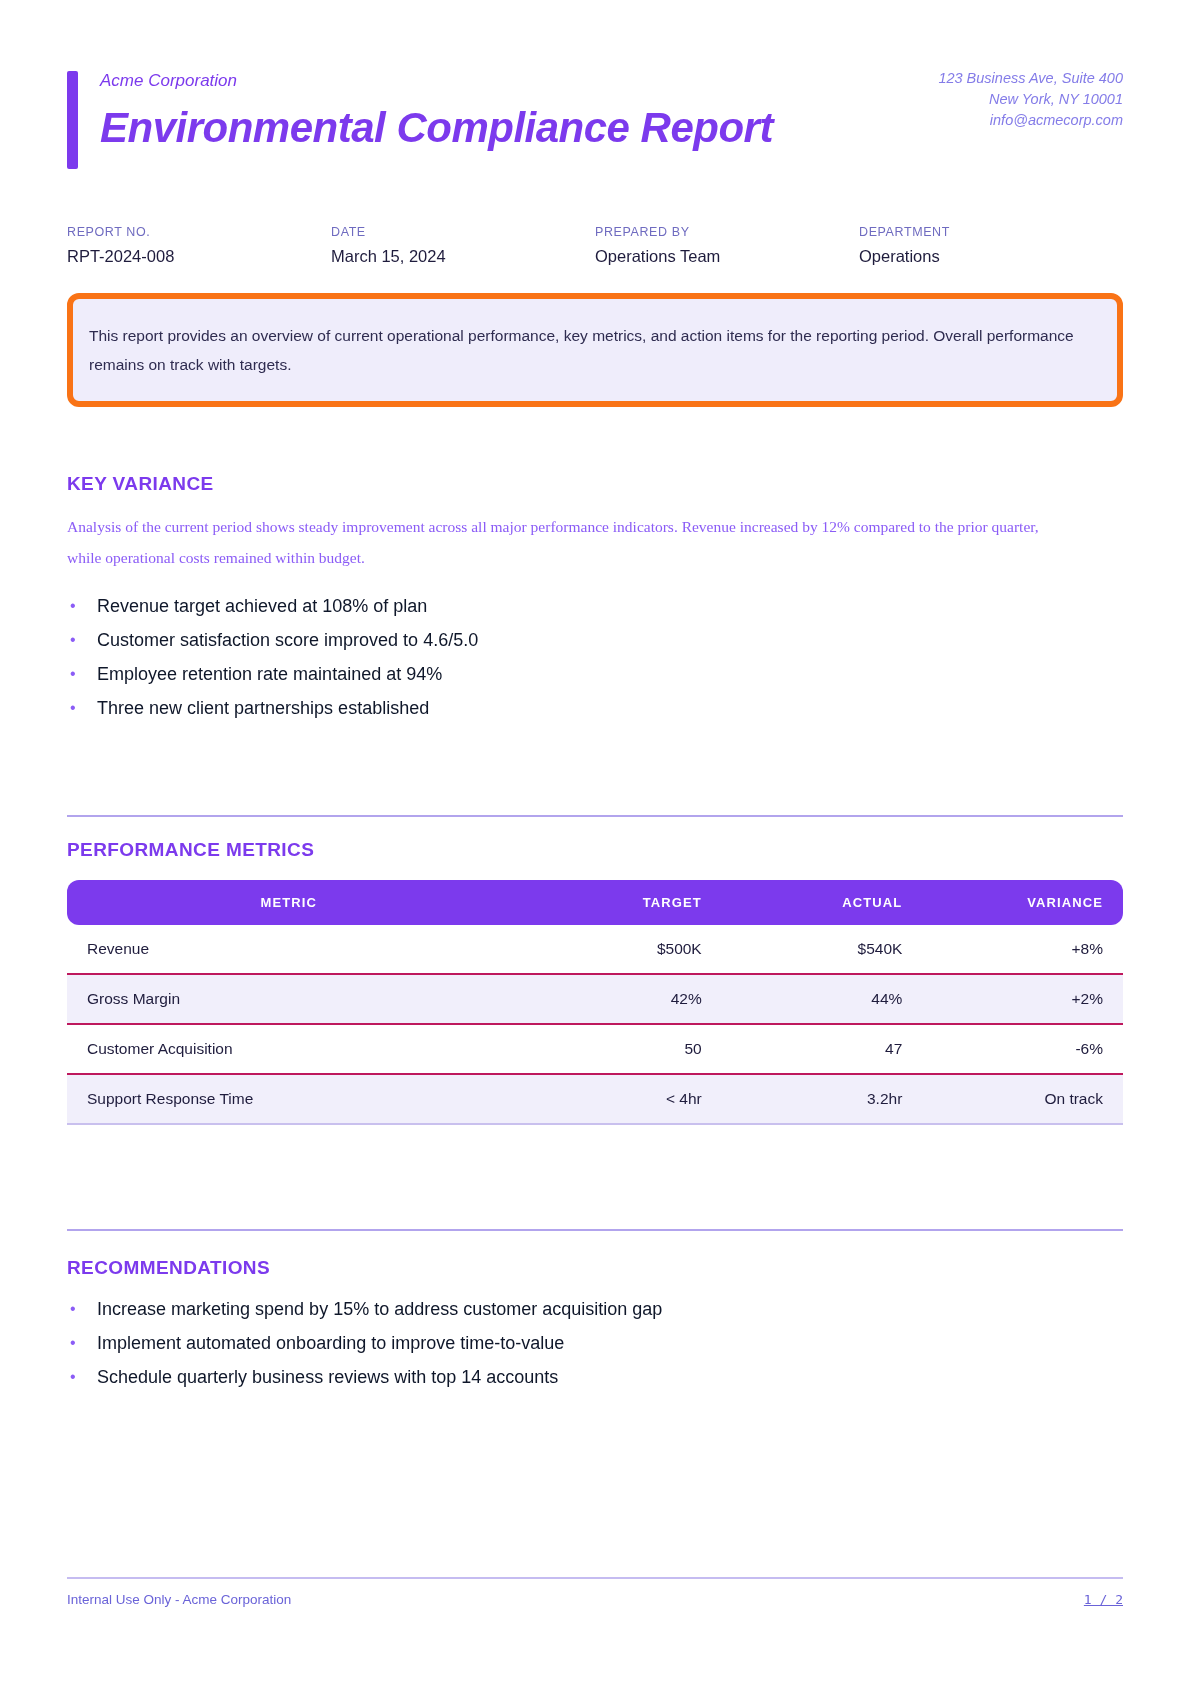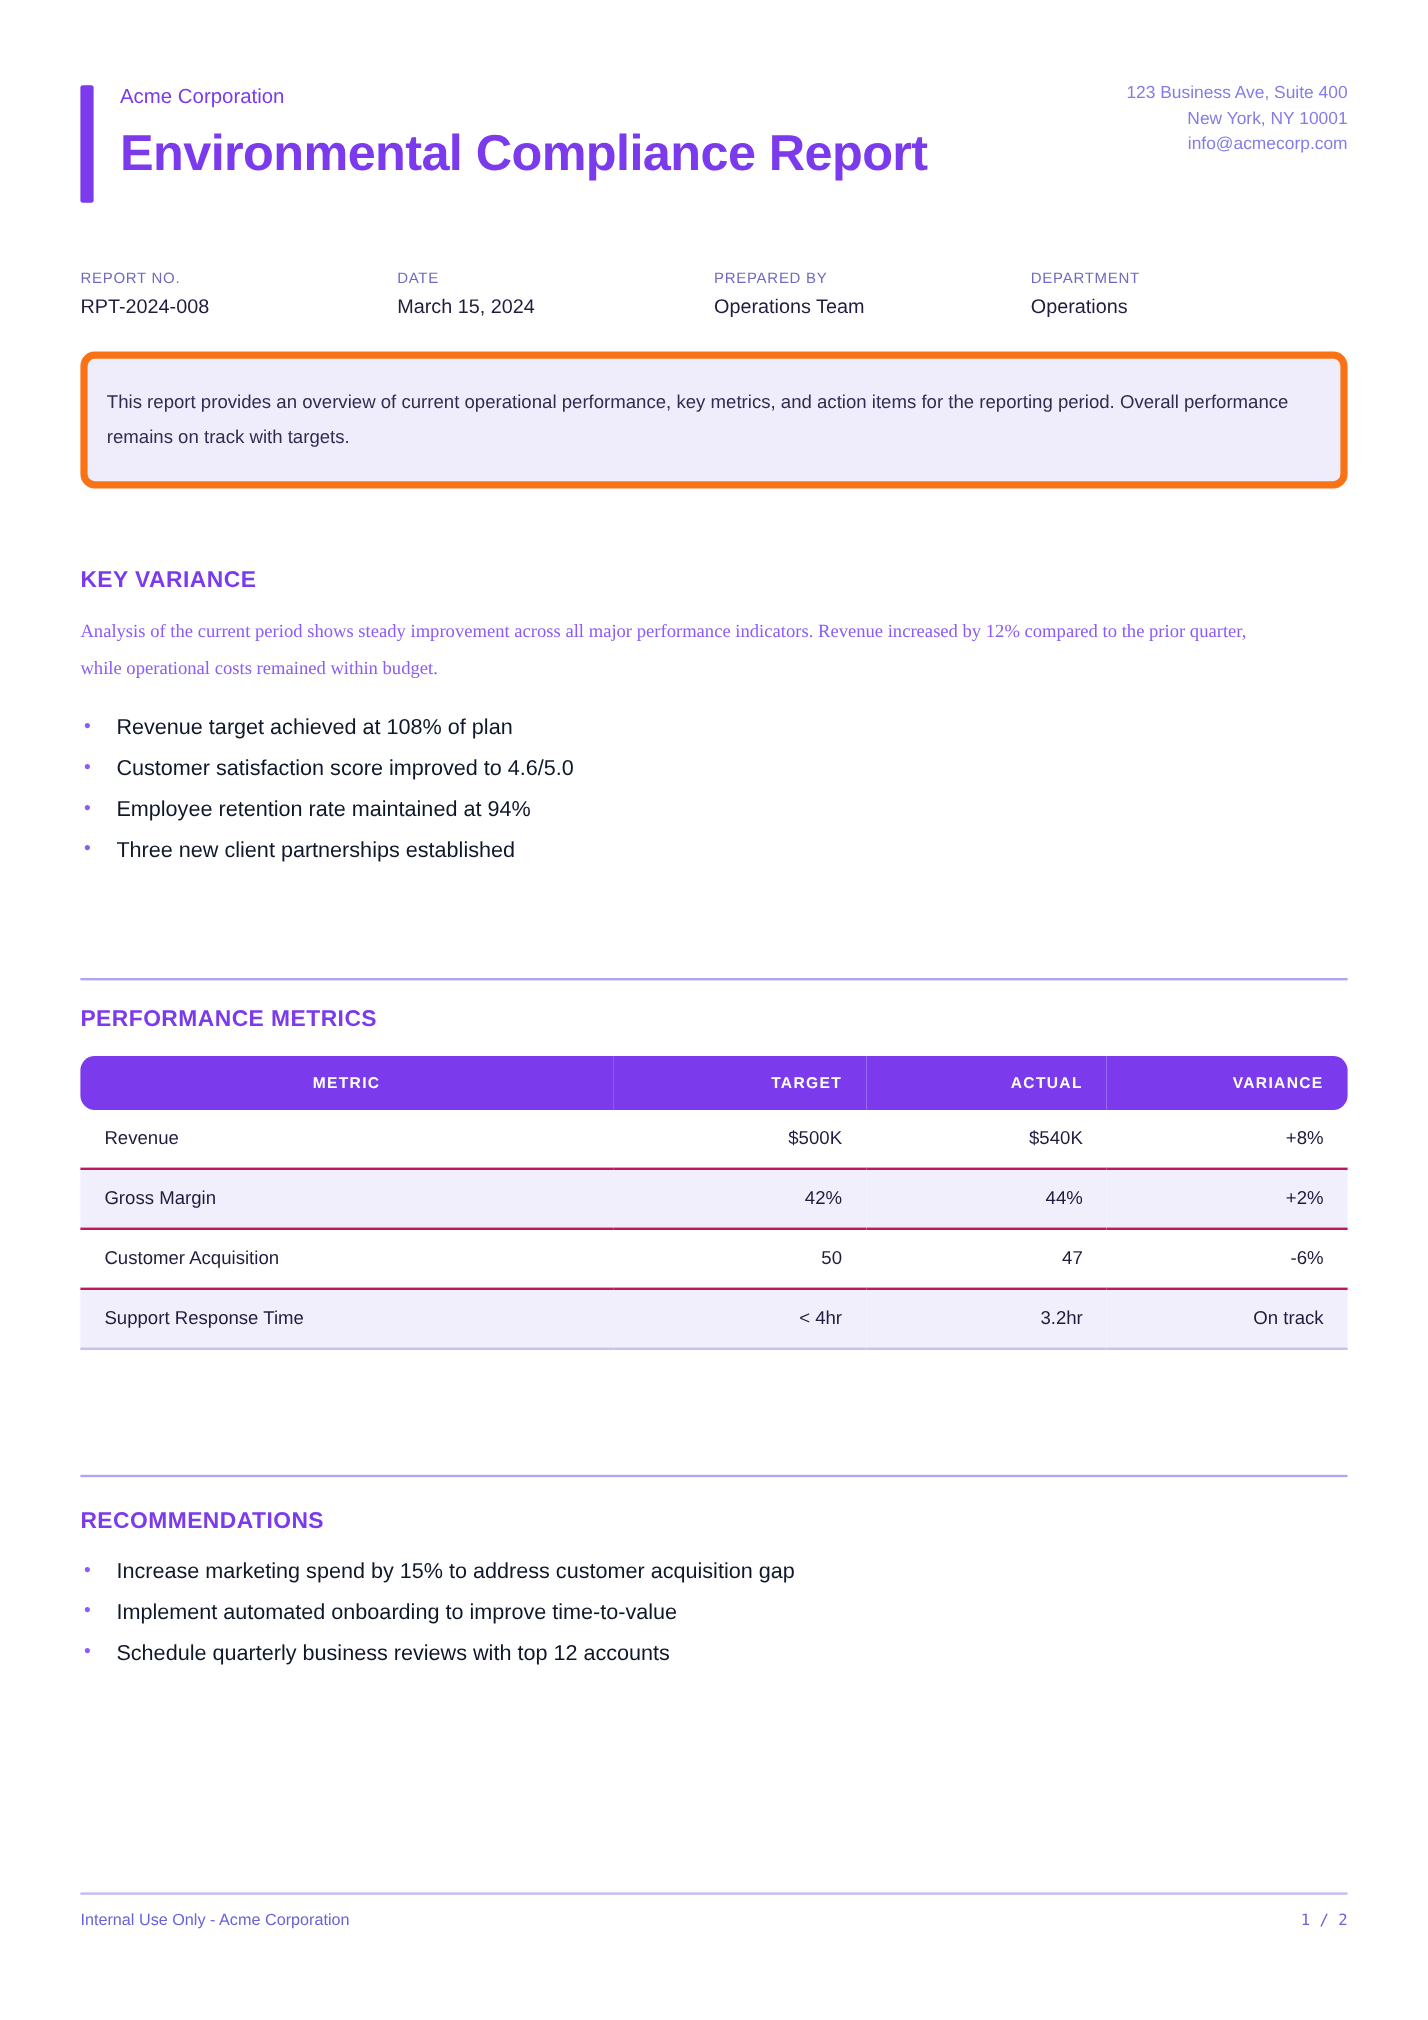--- a/index.html
+++ b/index.html
@@ -5,21 +5,21 @@
   html, body { margin: 0; padding: 0; background: #ffffff; }
   body {
     width: 1190px; height: 1683px; position: relative;
     font-family: "Liberation Sans", sans-serif;
     color: #2f2c50;
     box-sizing: border-box;
   }
   .page { position: relative; width: 1190px; height: 1683px; padding: 0 67px; box-sizing: border-box; overflow: hidden; }
 
   
-  .letterhead { padding-top: 71px; display: flex; align-items: stretch; position: relative; }
+  .letterhead { padding-top: 71px; display: flex; align-items: stretch; position: relative; font-style: italic; }
   .accent-bar { width: 11px; background: #7c3aed; border-radius: 2px; margin-right: 22px; }
   .head-text { padding-bottom: 16px; }
   .company { font-size: 17px; color: #7c3aed; margin-bottom: 12px; }
   .title { font-size: 42px; font-weight: bold; color: #7c3aed; line-height: 50px; letter-spacing: -0.5px; margin: 0; }
   .address { position: absolute; right: 0; top: 68px; text-align: right; font-size: 14.5px; line-height: 21px; color: #847ce8; }
 
   
   .meta-row { margin-top: 56px; display: grid; grid-template-columns: repeat(4, 1fr); }
   .meta-label { font-size: 12.5px; letter-spacing: 0.6px; color: #6f6bc0; text-transform: uppercase; }
   .meta-value { margin-top: 8px; font-size: 16.5px; color: #1f1c3d; }
@@ -64,21 +64,21 @@
   table.metrics tr:last-child td { border-bottom: 2px solid #c9c0ee; margin-left: 24px; }
   .col-metric { width: 42%; } .col-target { width: 20%; } .col-actual { width: 19%; } .col-variance { width: 19%; }
 
   
   .footer {
     position: absolute; left: 67px; right: 67px; top: 1577px;
     border-top: 2px solid #c5bcf1; padding-top: 13px;
     display: flex; justify-content: space-between; align-items: baseline;
     font-size: 13.5px; color: #6a63d8;
   }
-  .footer-page { font-family: "DejaVu Sans Mono", monospace; font-size: 13px; }
+  .footer-page { font-family: "DejaVu Sans Mono", monospace; font-size: 13px; text-decoration: underline; }
 </style>
 </head>
 <body>
 
 <div class="page">
 
   <div class="letterhead">
     <div class="accent-bar"></div>
     <div class="head-text">
       <div class="company">Acme Corporation</div>
@@ -171,21 +171,21 @@
     </table>
   </section>
 
   <hr class="divider divider-2">
 
   <section>
     <h2 class="sec-heading rec-heading">RECOMMENDATIONS</h2>
     <ul class="bullets rec-bullets">
       <li>Increase marketing spend by 15% to address customer acquisition gap</li>
       <li>Implement automated onboarding to improve time-to-value</li>
-      <li>Schedule quarterly business reviews with top 12 accounts</li>
+      <li>Schedule quarterly business reviews with top 14 accounts</li>
     </ul>
   </section>
 
   <div class="footer">
     <span class="footer-left">Internal Use Only - Acme Corporation</span>
     <span class="footer-page">1 / 2</span>
   </div>
 
 </div>
 

